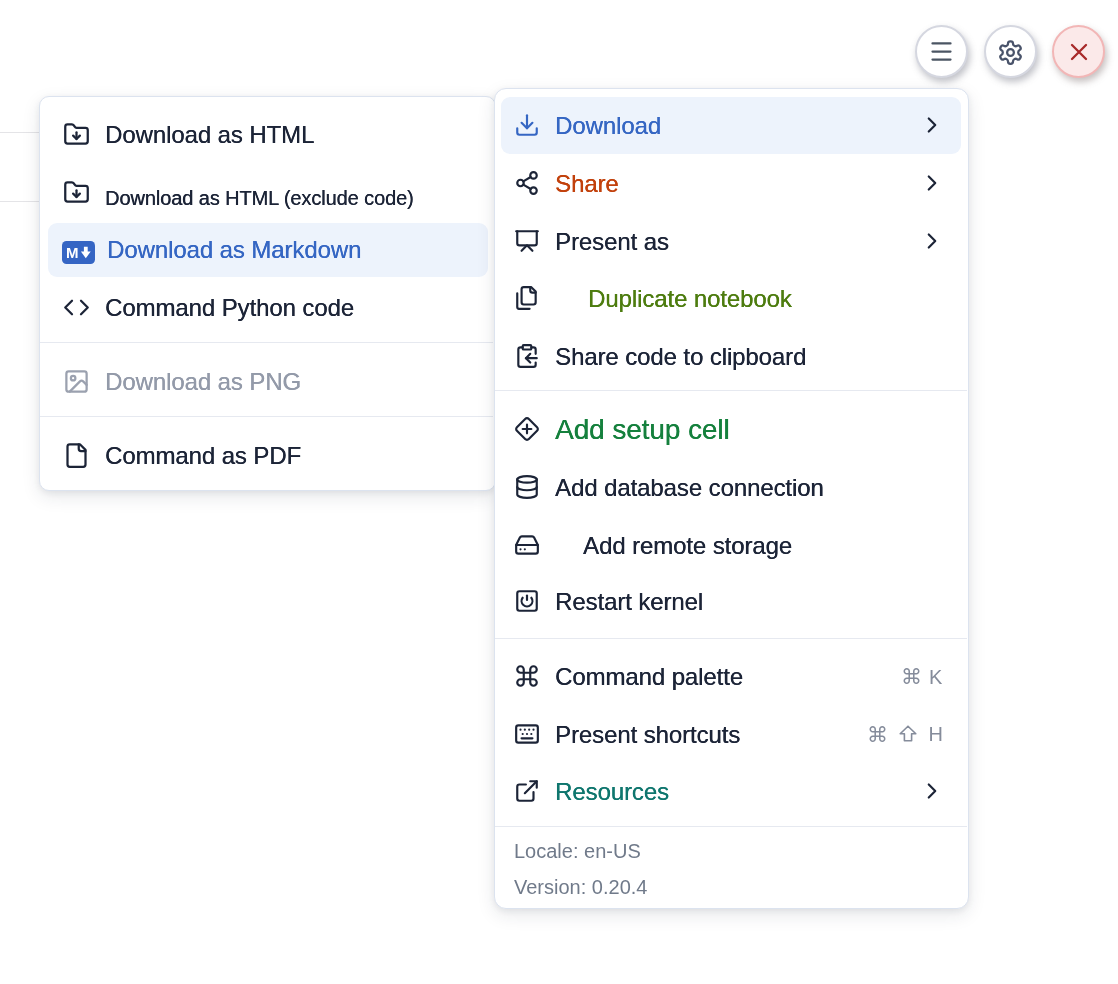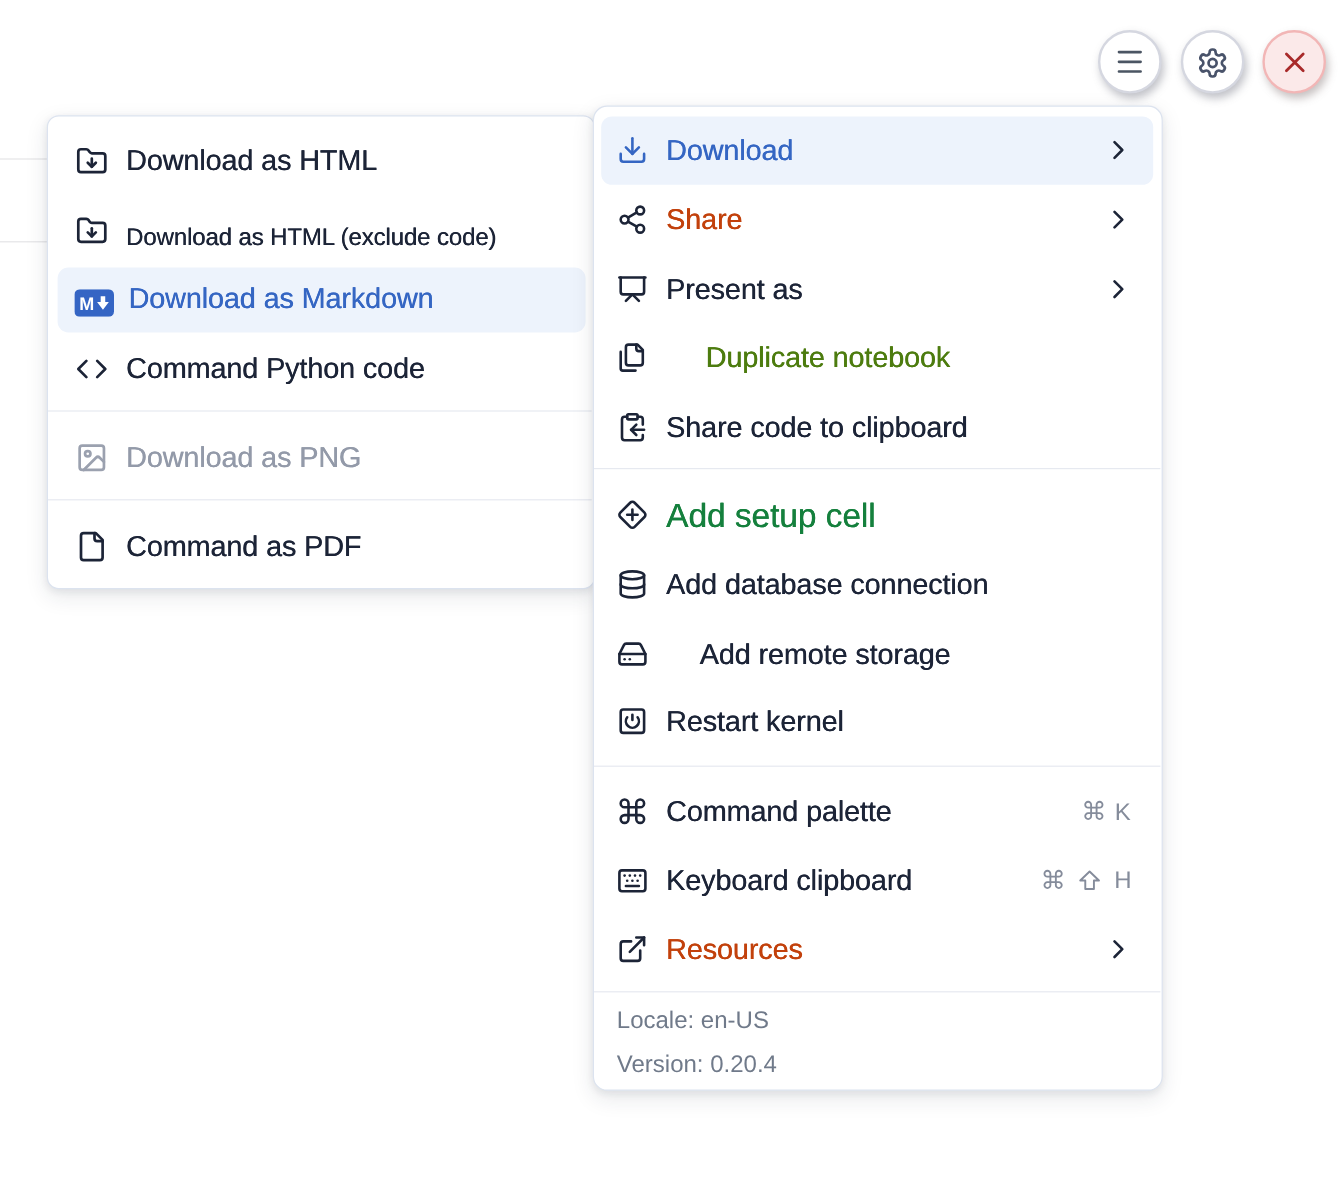--- a/index.html
+++ b/index.html
@@ -158,27 +158,27 @@
       <path d="M10 8h.01"></path>
       <path d="M12 12h.01"></path>
       <path d="M14 8h.01"></path>
       <path d="M16 12h.01"></path>
       <path d="M18 8h.01"></path>
       <path d="M6 8h.01"></path>
       <path d="M7 16h10"></path>
       <path d="M8 12h.01"></path>
       <rect width="20" height="16" x="2" y="4" rx="2"></rect>
     </svg></div>
-<div class="item" style="left:555px;top:720px;height:30px;color:#1c2437;font-size:24px;">Keyboard clipboard</div>
+<div class="item" style="left:555px;top:720px;height:30px;color:#1c2437;font-size:24px;">Present shortcuts</div>
 <div class="icon" style="left:514px;top:778px;"><svg width="26" height="26" viewBox="0 0 24 24" fill="none" stroke="#1c2437" stroke-width="2" stroke-linecap="round" stroke-linejoin="round">
       <path d="M15 3h6v6"></path>
       <path d="M10 14 21 3"></path>
       <path d="M18 13v6a2 2 0 0 1-2 2H5a2 2 0 0 1-2-2V8a2 2 0 0 1 2-2h6"></path>
     </svg></div>
-<div class="item" style="left:555px;top:777px;height:30px;color:#c2410c;font-size:24px;">Resources</div>
+<div class="item" style="left:555px;top:777px;height:30px;color:#0f766e;font-size:24px;">Resources</div>
 <div class="chev" style="left:919px;top:778px;"><svg width="26" height="26" viewBox="0 0 24 24" fill="none" stroke="#1c2437" stroke-width="2" stroke-linecap="round" stroke-linejoin="round">
       <path d="m9 18 6-6-6-6"></path>
     </svg></div>
 <div class="sep" style="left:495px;top:390px;width:472px;"></div>
 <div class="sep" style="left:495px;top:638px;width:472px;"></div>
 <div class="sep" style="left:495px;top:826px;width:472px;"></div>
 <span class="sc" style="left:901px;top:666px;font-size:21px;">⌘</span>
 <span class="sc" style="left:929px;top:667px;font-size:20px;">K</span>
 <span class="sc" style="left:867px;top:724px;font-size:21px;">⌘</span>
 <div class="icon" style="left:898.5px;top:725px;"><svg width="18" height="17" viewBox="0 0 18 17" fill="none" stroke="#858c9b" stroke-width="1.6" stroke-linejoin="round">

